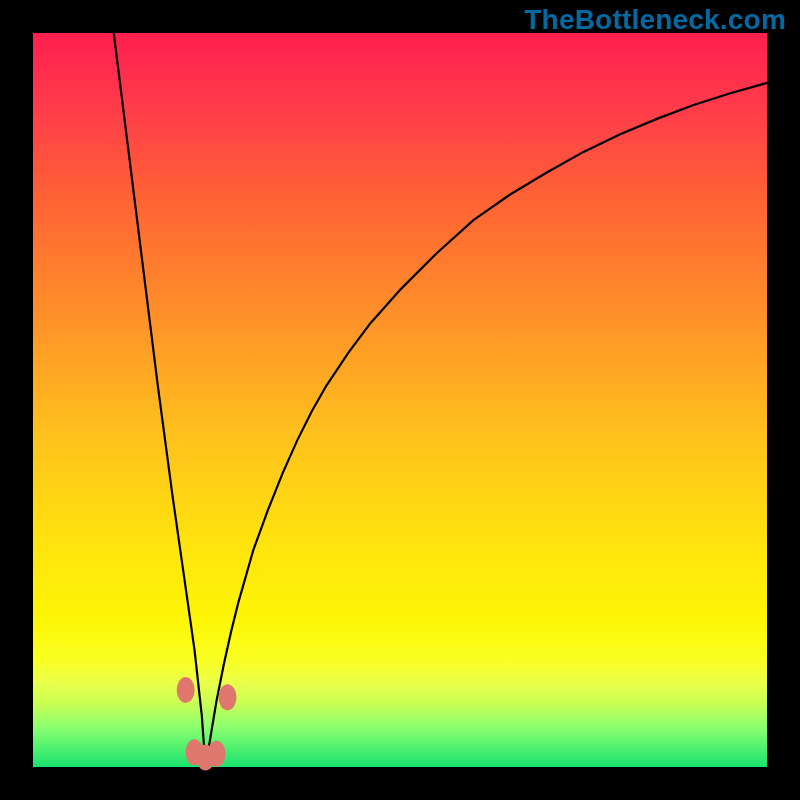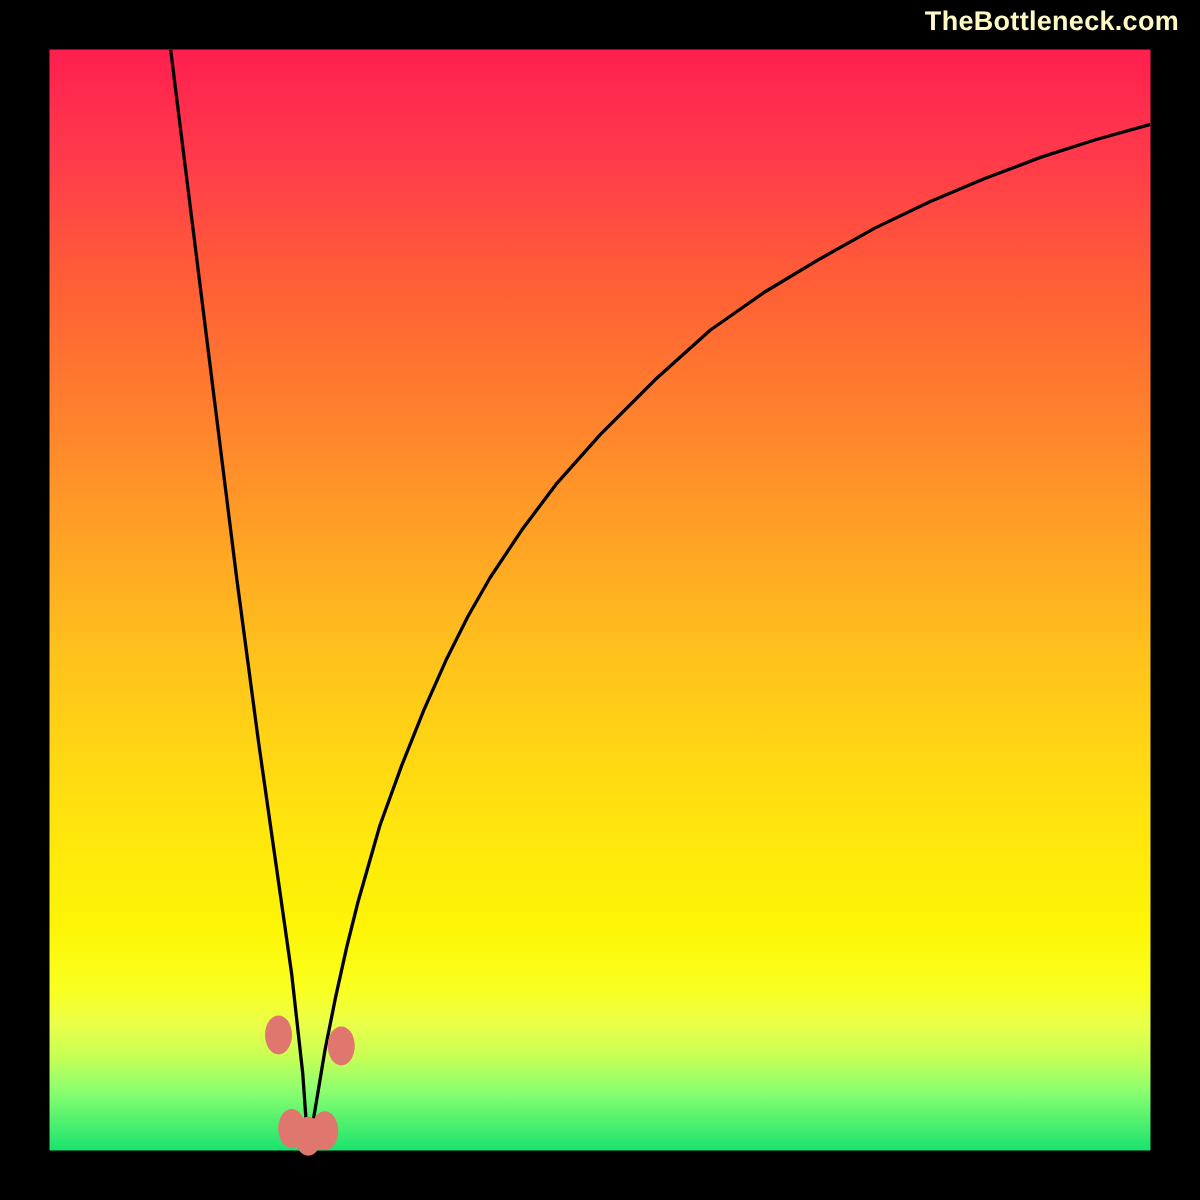--- a/index.html
+++ b/index.html
@@ -18,22 +18,22 @@
     position: relative;
   }
   .plot {
     position: absolute;
     display: block;
   }
   .watermark {
     position: absolute;
     top: 4px;
     right: 14px;
-    color: #fef9c3;
-    font-size: 18px;
+    color: #0369a1;
+    font-size: 28px;
     font-weight: 600;
     letter-spacing: 0.2px;
   }
 </style>
 </head>
 <body>
 
 <div class="frame">
   <svg class="plot" width="800" height="800" viewBox="0 0 800 800" style="left: 0px; top: 0px;">
       <defs>

